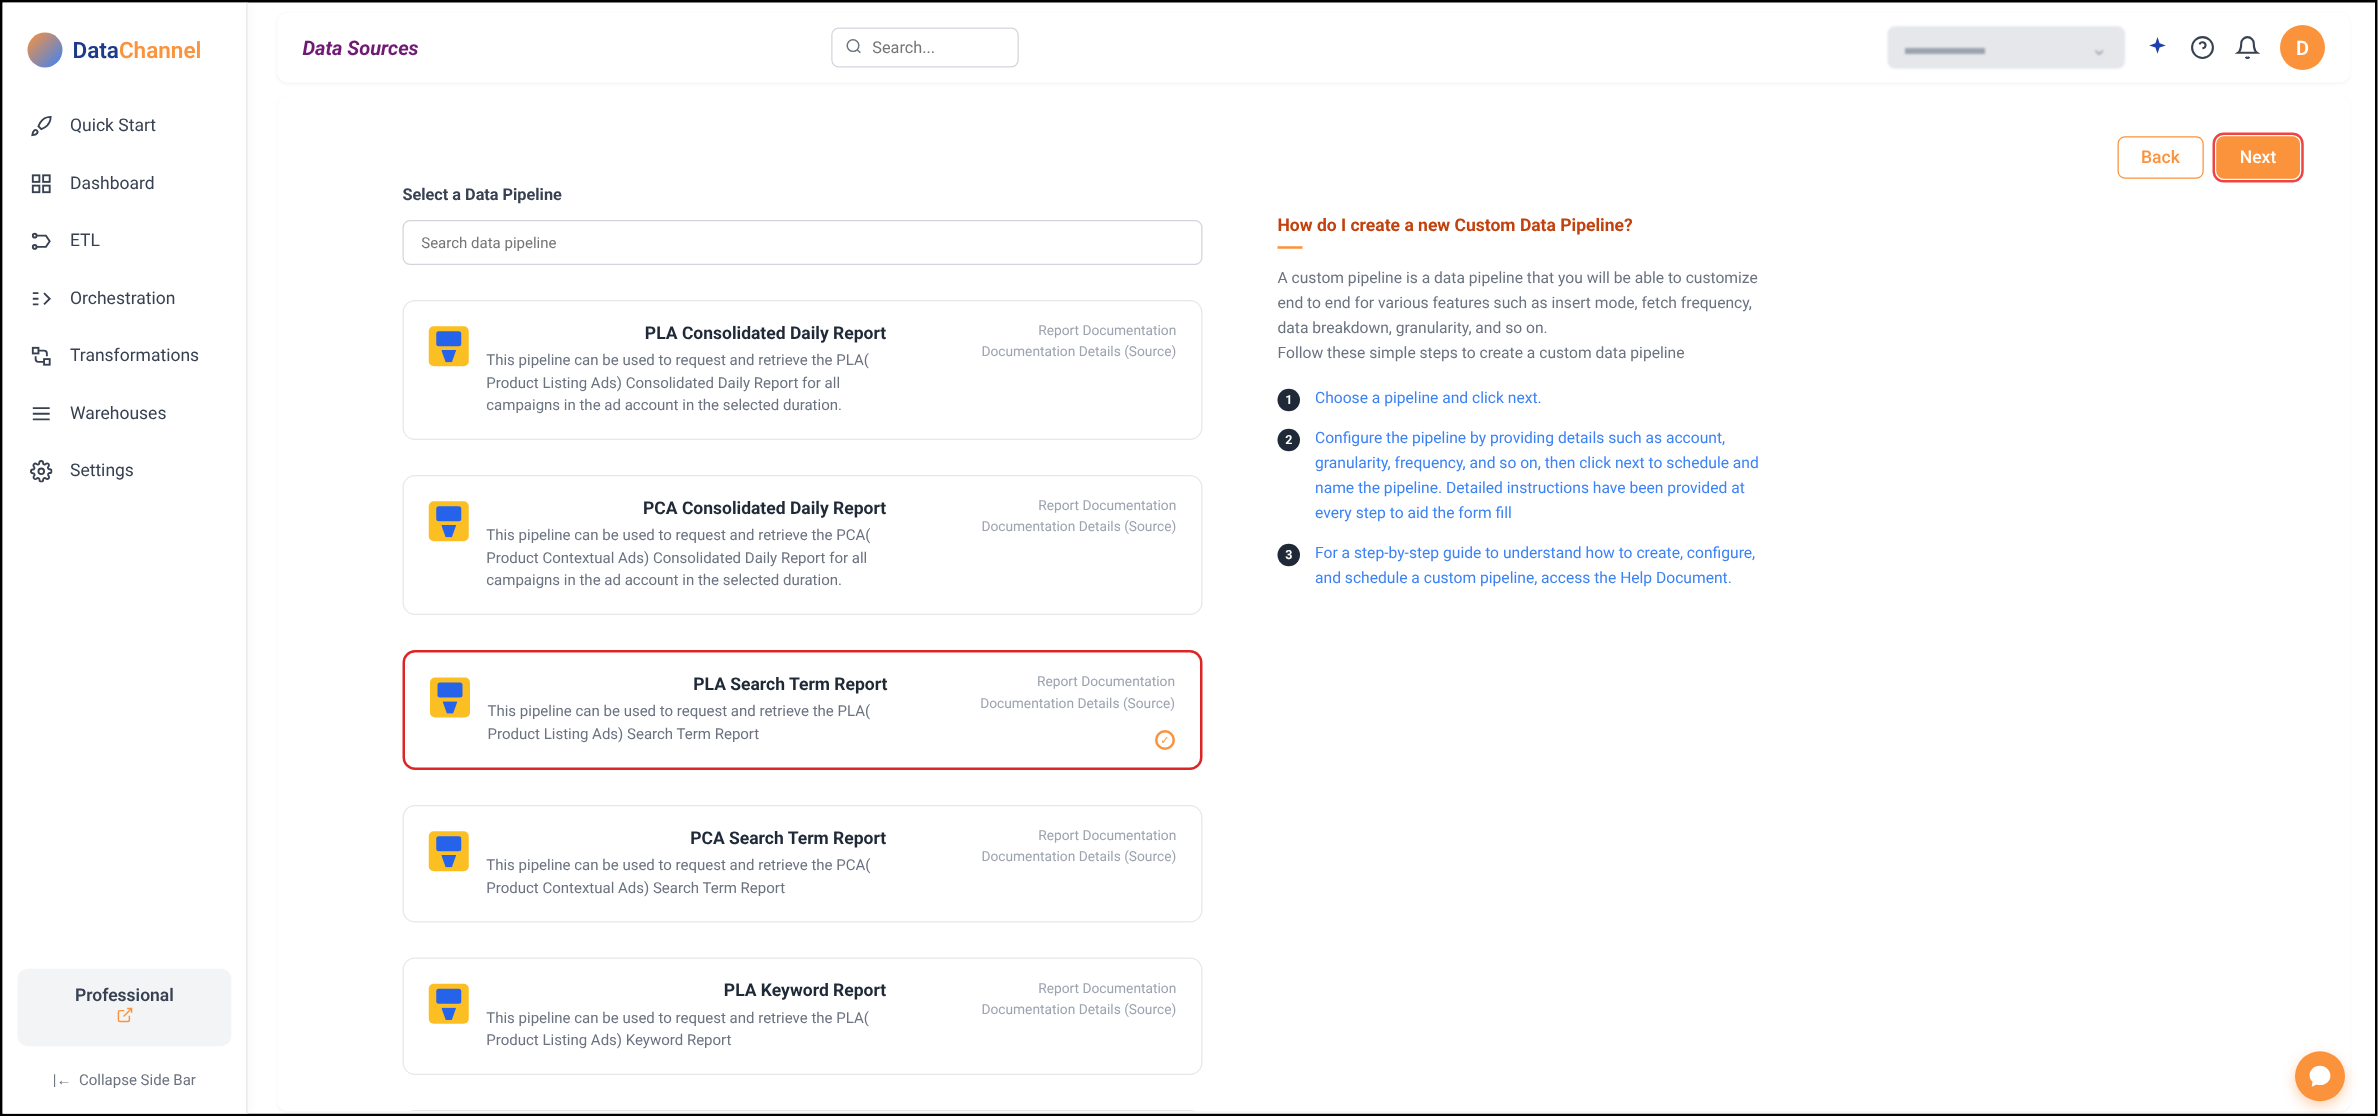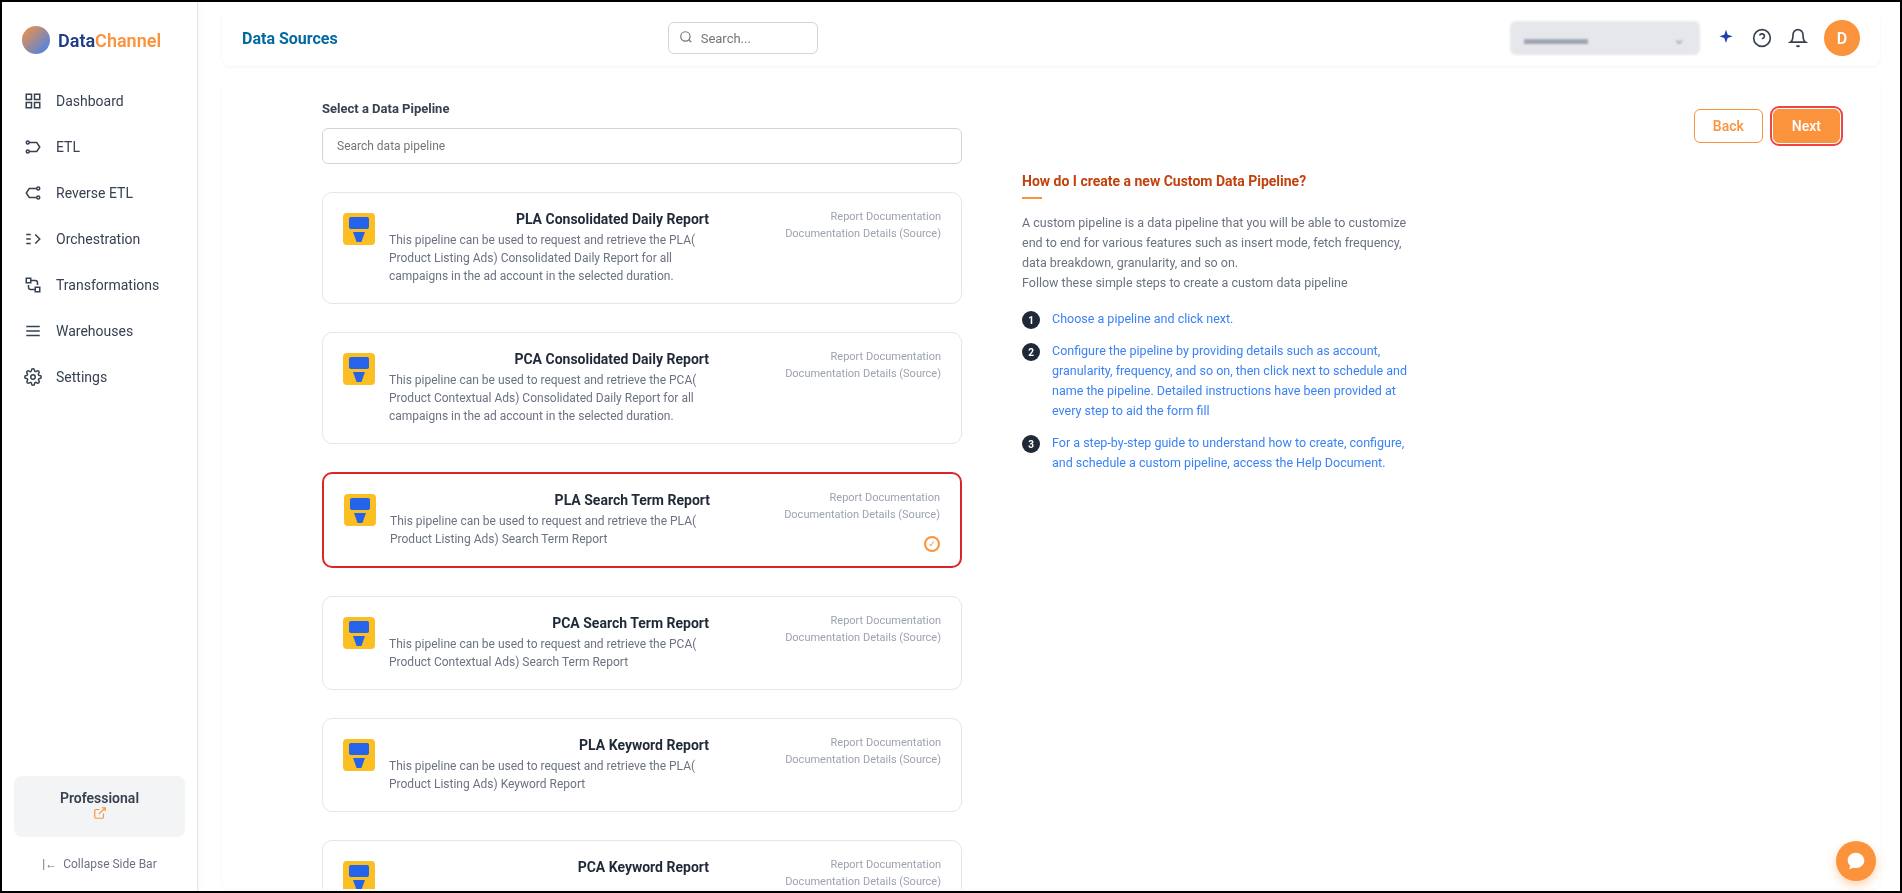--- a/index.html
+++ b/index.html
@@ -15,35 +15,35 @@
 .nav { padding: 0 8px; }
 .nav-item { display: flex; align-items: center; gap: 14px; padding: 14px 14px; color: #374151; font-size: 14px; cursor: pointer; border-radius: 8px; }
 .nav-icon { width: 18px; height: 18px; display: flex; align-items: center; justify-content: center; color: #374151; }
 
 .sidebar-bottom { position: absolute; bottom: 20px; left: 0; right: 0; padding: 0 12px; }
 .pro-badge { background: #f3f4f6; padding: 14px 16px; border-radius: 8px; display: flex; justify-content: space-between; align-items: center; font-size: 14px; font-weight: 600; color: #374151; margin-bottom: 20px; flex-direction: column; }
 .pro-link { color: #fb923c; }
 .collapse-btn { display: flex; align-items: center; justify-content: center; gap: 6px; color: #6b7280; font-size: 12px; cursor: pointer; }
 
 .topbar { position: absolute; left: 220px; right: 20px; top: 8px; height: 56px; background: #fff; border-radius: 8px; box-shadow: 0 1px 3px rgba(0,0,0,0.05); display: flex; align-items: center; padding: 0 20px; }
-.page-title { font-size: 16px; font-weight: 700; color: #0369a1; }
+.page-title { font-size: 16px; font-weight: 700; color: #701a75; font-style: italic; }
 .top-search { margin-left: 330px; width: 150px; height: 32px; border: 1px solid #d1d5db; border-radius: 6px; display: flex; align-items: center; padding: 0 10px; gap: 8px; }
 .top-search input { border: none; outline: none; width: 100%; font-size: 13px; color: #6b7280; }
 .search-ico { color: #6b7280; }
 .topbar-right { margin-left: auto; display: flex; align-items: center; gap: 16px; }
 .ws-selector { background: #e5e7eb; border-radius: 6px; padding: 8px 14px; width: 190px; height: 34px; display: flex; align-items: center; justify-content: space-between; color: #9ca3af; filter: blur(1px); }
 .top-icon { width: 20px; height: 20px; color: #374151; cursor: pointer; display: flex; align-items: center; justify-content: center; }
 .sparkle { color: #1e40af; }
 .avatar { width: 36px; height: 36px; border-radius: 50%; background: #fb923c; color: #fff; display: flex; align-items: center; justify-content: center; font-weight: 600; font-size: 16px; }
 
 .main { position: absolute; left: 220px; right: 20px; top: 75px; bottom: 2px; background: #fff; border-radius: 8px; box-shadow: 0 1px 3px rgba(0,0,0,0.04); padding: 24px 80px 0 100px; display: flex; gap: 60px; overflow: hidden; }
 .left-col { flex: 0 0 640px; }
 .right-col { flex: 1; padding-top: 72px; max-width: 400px; }
 
-.section-label { font-size: 13px; font-weight: 700; color: #374151; margin-bottom: 12px; }
+.section-label { font-size: 13px; font-weight: 700; color: #374151; margin-bottom: 12px; margin-top: 48px; }
 .pipe-search { width: 100%; height: 36px; border: 1px solid #d1d5db; border-radius: 6px; padding: 0 14px; font-size: 12px; color: #6b7280; outline: none; margin-bottom: 28px; }
 
 .btn-row { position: absolute; top: 32px; right: 40px; display: flex; gap: 10px; justify-content: center; }
 .btn { padding: 8px 18px; border-radius: 6px; font-size: 14px; font-weight: 500; cursor: pointer; }
 .btn-back { background: #fff; border: 1px solid #fb923c; color: #fb923c; }
 .btn-next { background: #fb923c; border: 1px solid #fb923c; color: #fff; outline: 2px solid #ef4444; outline-offset: 1px; }
 
 .card { border: 1px solid #e5e7eb; border-radius: 10px; padding: 18px 20px; margin-bottom: 28px; display: flex; gap: 14px; position: relative; cursor: pointer; }
 .card.selected { border: 2px solid #dc2626; }
 .card-icon { width: 32px; height: 32px; background: #fbbf24; border-radius: 4px; flex-shrink: 0; margin-top: 2px; position: relative; overflow: hidden; }
@@ -73,47 +73,45 @@
   <div class="logo-area">
     <div class="logo-icon"></div>
     <div class="logo-text">
       <span class="logo-data">Data</span><span class="logo-channel">Channel</span>
     </div>
   </div>
   <nav class="nav">
     <div class="nav-item">
       <span class="nav-icon">
           <svg width="18" height="18" viewBox="0 0 24 24" fill="none" stroke="currentColor" stroke-width="2">
+            <path d="M4.5 16.5c-1.5 1.26-2 5-2 5s3.74-.5 5-2c.71-.84.7-2.13-.09-2.91a2.18 2.18 0 0 0-2.91-.09zM12 15l-3-3a22 22 0 0 1 2-3.95A12.88 12.88 0 0 1 22 2c0 2.72-.78 7.5-6 11a22.35 22.35 0 0 1-4 2z"></path>
+          </svg>
+        </span>
+      <span>Quick Start</span>
+    </div>
+    <div class="nav-item">
+      <span class="nav-icon">
+          <svg width="18" height="18" viewBox="0 0 24 24" fill="none" stroke="currentColor" stroke-width="2">
             <rect x="3" y="3" width="7" height="7"></rect>
             <rect x="14" y="3" width="7" height="7"></rect>
             <rect x="3" y="14" width="7" height="7"></rect>
             <rect x="14" y="14" width="7" height="7"></rect>
           </svg>
         </span>
       <span>Dashboard</span>
     </div>
     <div class="nav-item">
       <span class="nav-icon">
           <svg width="18" height="18" viewBox="0 0 24 24" fill="none" stroke="currentColor" stroke-width="2">
             <circle cx="5" cy="6" r="2"></circle>
             <circle cx="5" cy="18" r="2"></circle>
             <path d="M7 6h10l4 6-4 6H7"></path>
           </svg>
         </span>
       <span>ETL</span>
-    </div>
-    <div class="nav-item">
-      <span class="nav-icon">
-          <svg width="18" height="18" viewBox="0 0 24 24" fill="none" stroke="currentColor" stroke-width="2">
-            <circle cx="19" cy="6" r="2"></circle>
-            <circle cx="19" cy="18" r="2"></circle>
-            <path d="M17 6H7l-4 6 4 6h10"></path>
-          </svg>
-        </span>
-      <span>Reverse ETL</span>
     </div>
     <div class="nav-item">
       <span class="nav-icon">
           <svg width="18" height="18" viewBox="0 0 24 24" fill="none" stroke="currentColor" stroke-width="2">
             <path d="M3 6h6M3 12h6M3 18h6M15 6l6 6-6 6"></path>
           </svg>
         </span>
       <span>Orchestration</span>
     </div>
     <div class="nav-item">

